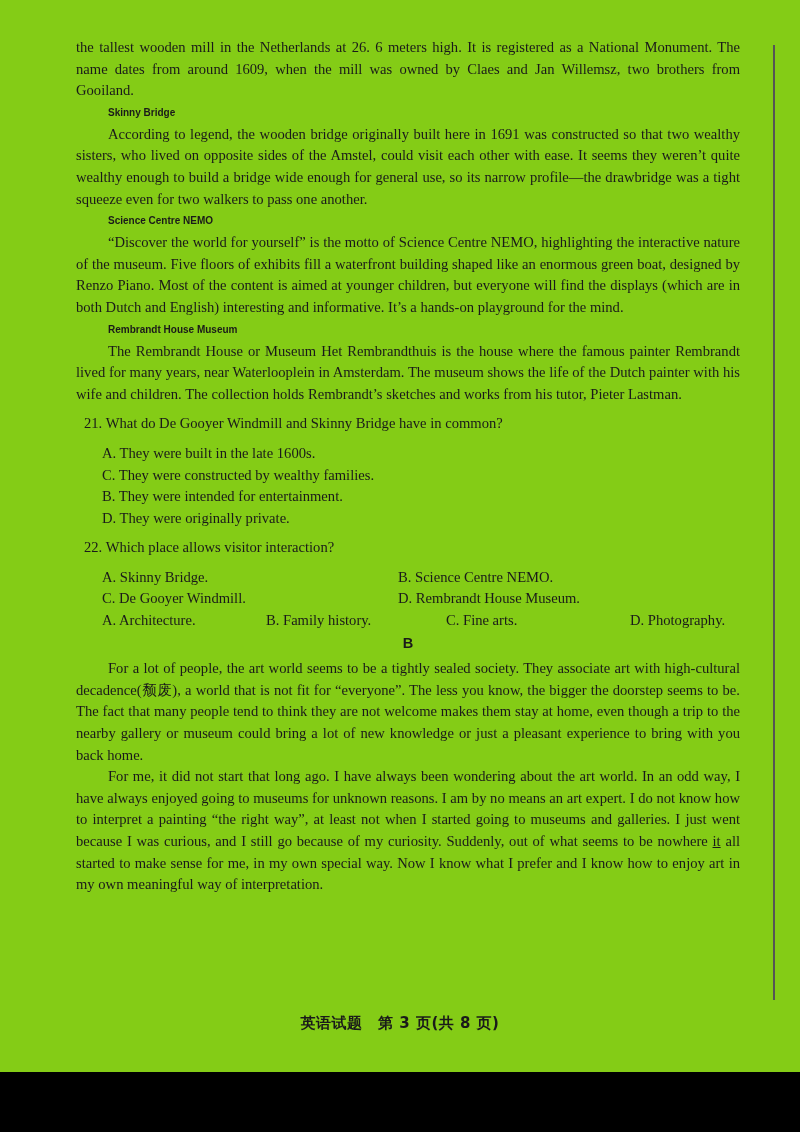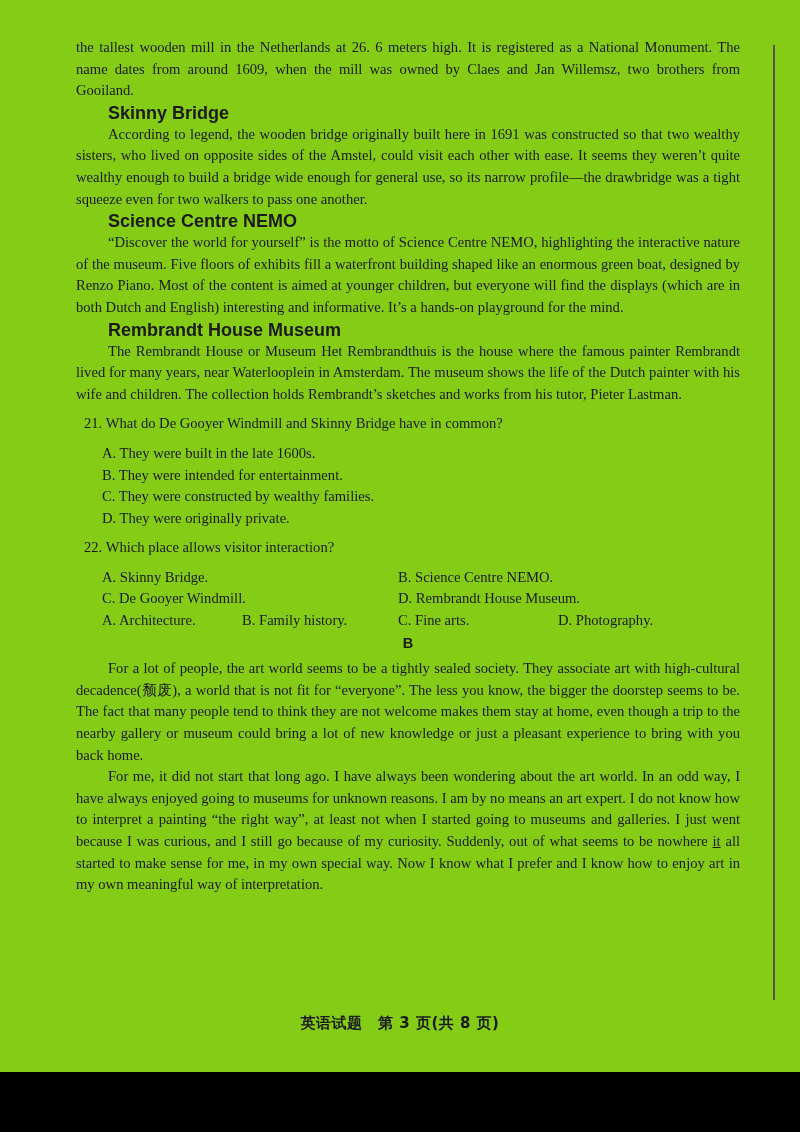--- a/index.html
+++ b/index.html
@@ -9,26 +9,26 @@
     font-family: "Liberation Serif", "DejaVu Serif", serif;
     color: #1a1a1a;
   }
   .page { position: absolute; left: 0; top: 0; width: 800px; height: 1072px; background: #84cc16; }
   .black-band { position: absolute; left: 0; top: 1072px; width: 800px; height: 60px; background: #000; }
   .margin-line { position: absolute; left: 773px; top: 45px; width: 1.5px; height: 955px; background: #555; }
 
   .content { position: absolute; left: 76px; top: 37px; width: 664px; font-size: 14.6px; line-height: 21.6px; }
   .p { text-align: justify; text-align-last: left; margin: 0; }
   .indent { text-indent: 32px; }
-  .heading { font-family: "Liberation Sans", "DejaVu Sans", sans-serif; font-weight: bold; font-size: 18px; margin: 0 0 0 32px; line-height: 22px; }
+  .heading { font-family: "Liberation Sans", "DejaVu Sans", sans-serif; font-weight: bold; font-size: 10px; margin: 0 0 0 32px; line-height: 22px; }
   .q { margin: 8px; }
   .opt { margin: 0 0 0 26px; }
   .opt-row { display: flex; margin-left: 26px; }
   .opt-row .c2 { width: 296px; }
-  .opt-row4 { display: flex; margin-left: 26px; }
+  .opt-row4 { display: flex; margin-left: 26px; gap: 24px; }
   .opt-row4 span { display: inline-block; }
   .section-b { text-align: center; font-weight: bold; margin: 1px 0 4px 0; font-family: "Liberation Sans", "DejaVu Sans", sans-serif; }
   .footer { position: absolute; left: 0; width: 800px; top: 1014px; text-align: center; font-size: 15px; font-family: "DejaVu Sans", sans-serif; font-weight: bold; letter-spacing: 0.5px; }
   .u { text-decoration: underline; }
 </style>
 </head>
 <body>
 
 <div class="page">
   <div class="margin-line"></div>
@@ -41,22 +41,22 @@
 
     <div class="heading">Science Centre NEMO</div>
     <p class="p indent">“Discover the world for yourself” is the motto of Science Centre NEMO, highlighting the interactive nature of the museum. Five floors of exhibits fill a waterfront building shaped like an enormous green boat, designed by Renzo Piano. Most of the content is aimed at younger children, but everyone will find the displays (which are in both Dutch and English) interesting and informative. It’s a hands-on playground for the mind.</p>
 
     <div class="heading">Rembrandt House Museum</div>
     <p class="p indent">The Rembrandt House or Museum Het Rembrandthuis is the house where the famous painter Rembrandt lived for many years, near Waterlooplein in Amsterdam. The museum shows the life of the Dutch painter with his wife and children. The collection holds Rembrandt’s sketches and works from his tutor, Pieter Lastman.</p>
 
     <div>
       <p class="q">21. What do De Gooyer Windmill and Skinny Bridge have in common?</p>
       <p class="opt">A. They were built in the late 1600s.</p>
+      <p class="opt">C. They were constructed by wealthy families.</p>
       <p class="opt">B. They were intended for entertainment.</p>
-      <p class="opt">C. They were constructed by wealthy families.</p>
       <p class="opt">D. They were originally private.</p>
     </div>
 
     <div>
       <p class="q">22. Which place allows visitor interaction?</p>
       <div class="opt-row">
         <span class="c2">A. Skinny Bridge.</span>
         <span>B. Science Centre NEMO.</span>
       </div>
       <div class="opt-row">

